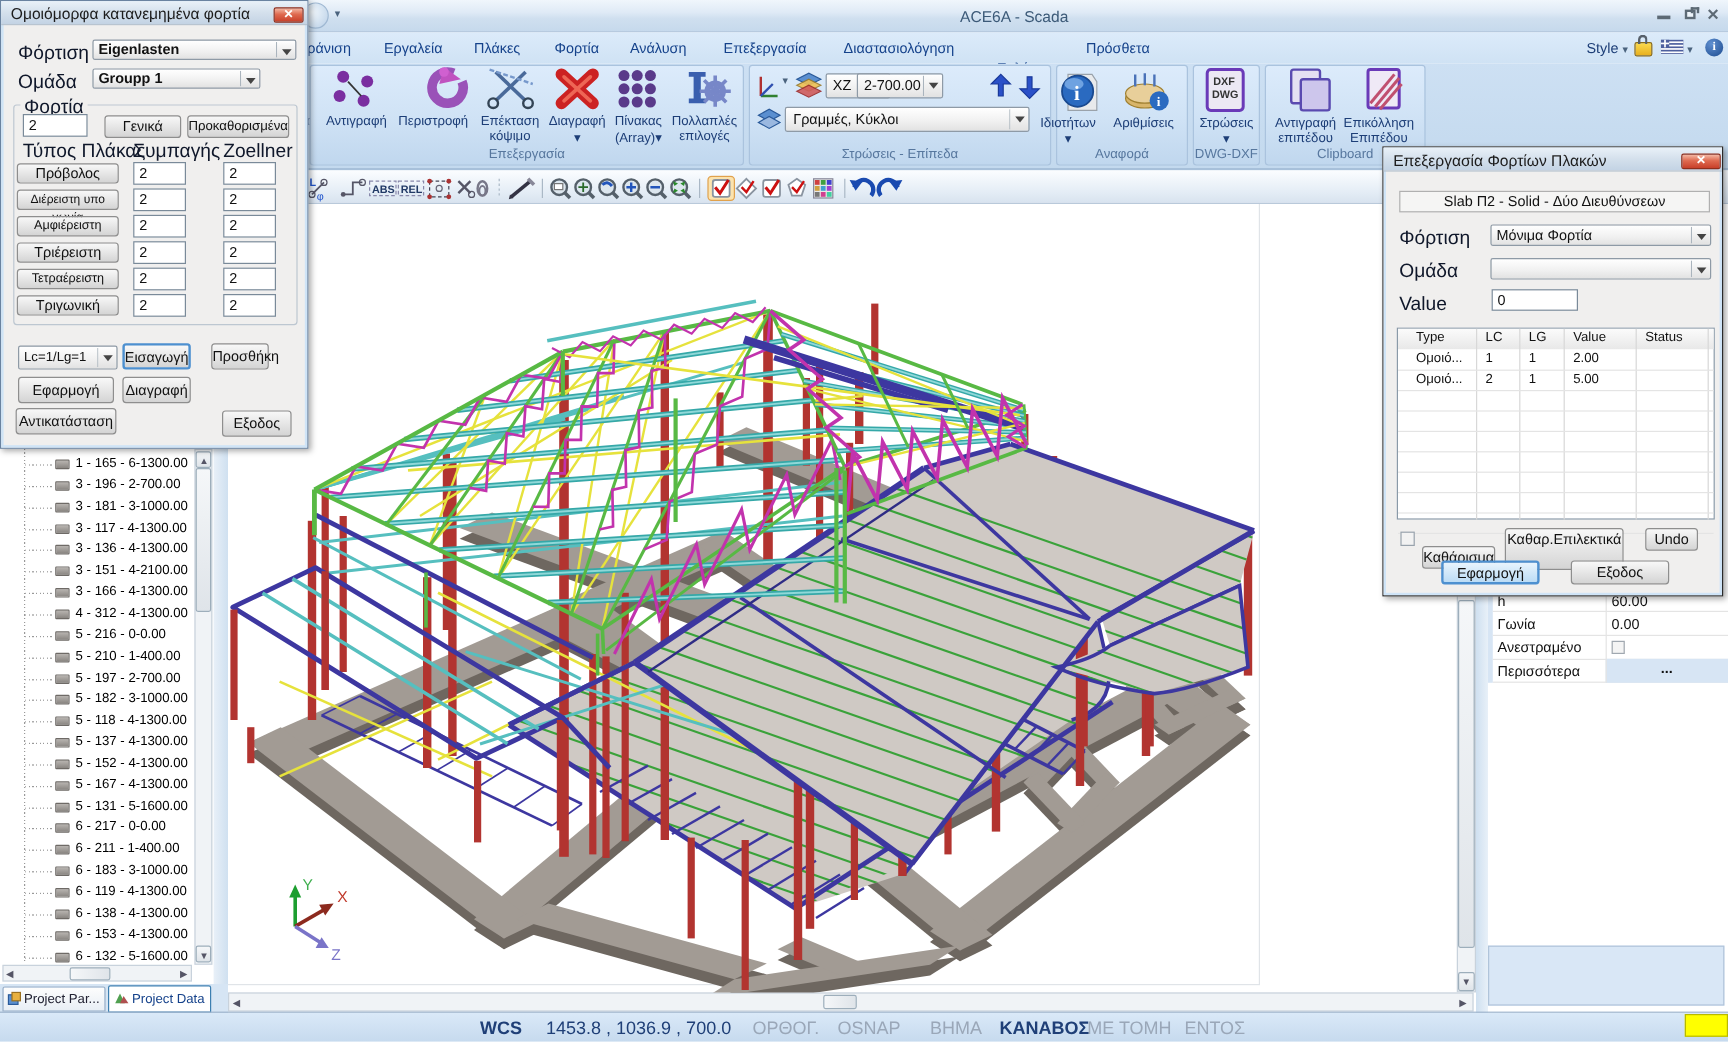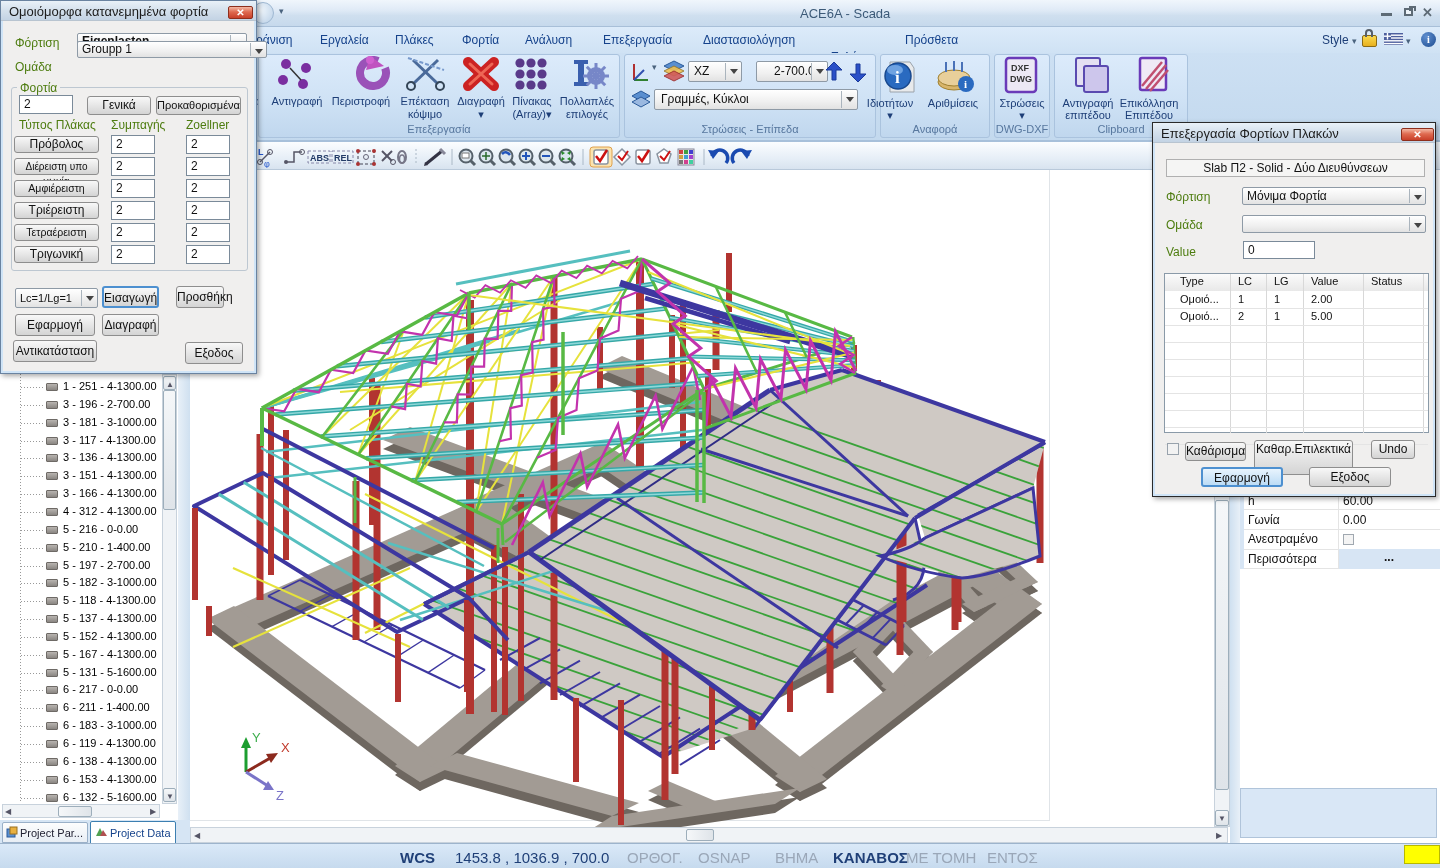--- a/index.html
+++ b/index.html
@@ -2,21 +2,21 @@
 <html><head><meta charset="utf-8"><title>ACE6A - Scada</title>
 <style>
 *{margin:0;padding:0;box-sizing:border-box}
 html,body{width:1440px;height:868px;overflow:hidden;font-family:"Liberation Sans",sans-serif;background:#fff}
 .abs{position:absolute}
 .btn{position:absolute;background:linear-gradient(#f8f8f8,#e8e8e8 45%,#d4d4d4);border:1px solid #8e8e8e;border-radius:3px;font-size:12px;color:#111;text-align:center;line-height:1}
 .fld{position:absolute;background:#fff;border:1px solid #7a8a99;font-size:12px;color:#111;padding-left:4px}
 .cmb{position:absolute;background:linear-gradient(#fff,#f0f0f0 60%,#e2e2e2);border:1px solid #8e9aa6;font-size:12px;color:#111;border-radius:2px}
 .cmb .ar{position:absolute;right:1px;top:1px;bottom:1px;width:15px;background:linear-gradient(#fdfdfd,#e3e3e3);border-left:1px solid #aab4bd;border-radius:0 2px 2px 0}
 .cmb .ar:after{content:"";position:absolute;left:4px;top:6px;border:4px solid transparent;border-top:5px solid #444}
-.lbl{position:absolute;font-size:12px;color:#4d7c0f;white-space:nowrap}
+.lbl{position:absolute;font-size:16px;color:#0f172a;white-space:nowrap}
 .grp{position:absolute;border:1px solid #bdc7d1;border-radius:3px}
 .ribtxt{position:absolute;font-size:11px;color:#1d3e77;text-align:center;white-space:nowrap}
 .rgroup{position:absolute;top:54px;height:84px;background:linear-gradient(#dcebfb,#cfe2f5 55%,#c0d7ee);border:1px solid #aac3de;border-radius:3px}
 .rglabel{position:absolute;bottom:2px;left:0;right:0;text-align:center;font-size:11px;color:#57779e}
 .tab{position:absolute;font-size:12px;color:#15428b;white-space:nowrap}
 .stxt{position:absolute;font-size:15px;white-space:nowrap}
 .scroll{position:absolute;background:#f0f3f6;border:1px solid #c8d2dc}
 .thumb{position:absolute;background:linear-gradient(90deg,#f5f7f9,#dfe4e9);border:1px solid #9daebb;border-radius:2px}
 .thumbh{position:absolute;background:linear-gradient(#f5f7f9,#dfe4e9);border:1px solid #9daebb;border-radius:2px}
 .dlg{position:absolute;background:#f0efee;border:1px solid #77848f;box-shadow:2px 2px 5px rgba(0,0,0,.35)}
@@ -151,21 +151,21 @@
     <line x1="6" y1="22" x2="20" y2="22" stroke="#308030" stroke-width="2"></line>
     <line x1="6" y1="22" x2="16" y2="12" stroke="#3050b0" stroke-width="2"></line>
 <text x="24" y="12" font-size="9" fill="#4a637e">▾</text>
   </svg>
 <svg class="abs" style="left:662px;top:58px" width="24" height="26" viewBox="0 0 24 26">
 <path d="M2 8 L12 3 L22 8 L12 13 Z" fill="#5a8fd0" stroke="#2a5a9a"></path>
     <path d="M2 13 L12 8 L22 13 L12 18 Z" fill="#f0c050" stroke="#9a7a2a" opacity=".9"></path>
     <path d="M2 18 L12 13 L22 18 L12 23 Z" fill="#d05a5a" stroke="#9a2a2a" opacity=".9"></path>
   </svg>
 <div class="cmb" style="left:688px;top:61px;width:54px;height:21px;line-height:19px;padding-left:5px">XZ<span class="ar"></span></div>
-<div class="cmb" style="left:756px;top:61px;width:72px;height:21px;line-height:19px;padding-left:17px">2-700.00<span class="ar"></span></div>
+<div class="cmb" style="left:714px;top:61px;width:72px;height:21px;line-height:19px;padding-left:5px">2-700.00<span class="ar"></span></div>
 <svg class="abs" style="left:822px;top:60px" width="48" height="24" viewBox="0 0 48 24">
 <path d="M10 20 L10 10 L4 10 L12 2 L20 10 L14 10 L14 20 Z" fill="#2a50c8" stroke="#1a3a9a"></path>
 <path d="M34 4 L34 14 L28 14 L36 22 L44 14 L38 14 L38 4 Z" fill="#2a50c8" stroke="#1a3a9a"></path>
   </svg>
 <svg class="abs" style="left:630px;top:88px" width="22" height="24" viewBox="0 0 22 24">
 <path d="M2 8 L11 3 L20 8 L11 13 Z" fill="#5a8fd0" stroke="#2a5a9a"></path>
     <path d="M2 14 L11 9 L20 14 L11 19 Z" fill="#9ab8e0" stroke="#2a5a9a"></path>
   </svg>
 <div class="cmb" style="left:654px;top:89px;width:204px;height:21px;line-height:19px;padding-left:6px">Γραμμές, Κύκλοι<span class="ar"></span></div>
 <svg class="abs" style="left:876px;top:56px" width="110" height="40" viewBox="0 0 110 40">
@@ -299,36 +299,36 @@
 <div class="abs" style="left:0;top:170px;width:188px;height:652px;background:#fff;border-right:1px solid #b9c9da"></div>
 <div class="abs" style="left:178px;top:170px;width:12px;height:652px;background:linear-gradient(90deg,#e8f0f8,#cfe0f0)"></div>
 <div class="abs" style="left:190px;top:170px;width:1024px;height:657px;background:#fff"></div>
 <div class="abs" style="left:1049px;top:170px;width:1px;height:650px;background:#e0e4e8"></div>
 <div class="abs" style="left:190px;top:820px;width:860px;height:1px;background:#e0e4e8"></div>
 <div class="abs" style="left:1230px;top:170px;width:10px;height:675px;background:linear-gradient(90deg,#cfe0f0,#e8f0f8)"></div>
 <div class="abs" style="left:1240px;top:170px;width:200px;height:675px;background:#fff"></div>
 <div class="abs" style="left:20px;top:374px;width:1px;height:428px;background:repeating-linear-gradient(#999 0 1px,transparent 1px 3px)"></div>
 <div class="abs" style="left:21px;top:387px;width:24px;height:1px;background:repeating-linear-gradient(90deg,#999 0 1px,transparent 1px 3px)"></div>
 <div class="abs" style="left:46px;top:383px;width:12px;height:8px;background:linear-gradient(#b8b4b0,#8a8682);border:1px solid #6e6a66;border-radius:1px"></div>
-<div class="tree" style="left:63px;top:380px">1 - 251 - 4-1300.00</div>
+<div class="tree" style="left:63px;top:380px">1 - 165 - 6-1300.00</div>
 <div class="abs" style="left:21px;top:405px;width:24px;height:1px;background:repeating-linear-gradient(90deg,#999 0 1px,transparent 1px 3px)"></div>
 <div class="abs" style="left:46px;top:401px;width:12px;height:8px;background:linear-gradient(#b8b4b0,#8a8682);border:1px solid #6e6a66;border-radius:1px"></div>
 <div class="tree" style="left:63px;top:398px">3 - 196 - 2-700.00</div>
 <div class="abs" style="left:21px;top:423px;width:24px;height:1px;background:repeating-linear-gradient(90deg,#999 0 1px,transparent 1px 3px)"></div>
 <div class="abs" style="left:46px;top:419px;width:12px;height:8px;background:linear-gradient(#b8b4b0,#8a8682);border:1px solid #6e6a66;border-radius:1px"></div>
 <div class="tree" style="left:63px;top:416px">3 - 181 - 3-1000.00</div>
 <div class="abs" style="left:21px;top:441px;width:24px;height:1px;background:repeating-linear-gradient(90deg,#999 0 1px,transparent 1px 3px)"></div>
 <div class="abs" style="left:46px;top:437px;width:12px;height:8px;background:linear-gradient(#b8b4b0,#8a8682);border:1px solid #6e6a66;border-radius:1px"></div>
 <div class="tree" style="left:63px;top:434px">3 - 117 - 4-1300.00</div>
 <div class="abs" style="left:21px;top:458px;width:24px;height:1px;background:repeating-linear-gradient(90deg,#999 0 1px,transparent 1px 3px)"></div>
 <div class="abs" style="left:46px;top:454px;width:12px;height:8px;background:linear-gradient(#b8b4b0,#8a8682);border:1px solid #6e6a66;border-radius:1px"></div>
 <div class="tree" style="left:63px;top:451px">3 - 136 - 4-1300.00</div>
 <div class="abs" style="left:21px;top:476px;width:24px;height:1px;background:repeating-linear-gradient(90deg,#999 0 1px,transparent 1px 3px)"></div>
 <div class="abs" style="left:46px;top:472px;width:12px;height:8px;background:linear-gradient(#b8b4b0,#8a8682);border:1px solid #6e6a66;border-radius:1px"></div>
-<div class="tree" style="left:63px;top:469px">3 - 151 - 4-1300.00</div>
+<div class="tree" style="left:63px;top:469px">3 - 151 - 4-2100.00</div>
 <div class="abs" style="left:21px;top:494px;width:24px;height:1px;background:repeating-linear-gradient(90deg,#999 0 1px,transparent 1px 3px)"></div>
 <div class="abs" style="left:46px;top:490px;width:12px;height:8px;background:linear-gradient(#b8b4b0,#8a8682);border:1px solid #6e6a66;border-radius:1px"></div>
 <div class="tree" style="left:63px;top:487px">3 - 166 - 4-1300.00</div>
 <div class="abs" style="left:21px;top:512px;width:24px;height:1px;background:repeating-linear-gradient(90deg,#999 0 1px,transparent 1px 3px)"></div>
 <div class="abs" style="left:46px;top:508px;width:12px;height:8px;background:linear-gradient(#b8b4b0,#8a8682);border:1px solid #6e6a66;border-radius:1px"></div>
 <div class="tree" style="left:63px;top:505px">4 - 312 - 4-1300.00</div>
 <div class="abs" style="left:21px;top:530px;width:24px;height:1px;background:repeating-linear-gradient(90deg,#999 0 1px,transparent 1px 3px)"></div>
 <div class="abs" style="left:46px;top:526px;width:12px;height:8px;background:linear-gradient(#b8b4b0,#8a8682);border:1px solid #6e6a66;border-radius:1px"></div>
 <div class="tree" style="left:63px;top:523px">5 - 216 - 0-0.00</div>
 <div class="abs" style="left:21px;top:548px;width:24px;height:1px;background:repeating-linear-gradient(90deg,#999 0 1px,transparent 1px 3px)"></div>
@@ -965,21 +965,21 @@
 <text x="281" y="752" font-size="13" fill="#c0392b">X</text>
 <text x="276" y="800" font-size="13" fill="#7a74c8">Z</text>
   </svg>
 <div class="dlg" style="left:0;top:0;width:257px;height:374px;border:1px solid #6a83a0;outline:2px solid #cfe4f7;outline-offset:-3px">
 <div class="dlgframe"></div>
 <div class="dtitle">Ομοιόμορφα κατανεμημένα φορτία</div>
 <div class="xbtn" style="left:227px;top:5px">✕</div>
 <div class="lbl" style="left:14px;top:35px">Φόρτιση</div>
 <div class="cmb" style="left:76px;top:32px;width:170px;height:17px;line-height:15px;padding-left:4px;font-weight:bold">Eigenlasten<span class="ar"></span></div>
 <div class="lbl" style="left:14px;top:59px">Ομάδα</div>
-<div class="cmb" style="left:76px;top:40px;width:190px;height:17px;line-height:15px;padding-left:4px;font-weight:normal">Groupp 1<span class="ar"></span></div>
+<div class="cmb" style="left:76px;top:56px;width:140px;height:17px;line-height:15px;padding-left:4px;font-weight:bold">Groupp 1<span class="ar"></span></div>
 <div class="grp" style="left:10px;top:86px;width:237px;height:184px"></div>
 <div class="lbl" style="left:16px;top:80px;background:#f0efee;padding:0 3px">Φορτία</div>
 <div class="fld" style="left:18px;top:94px;width:54px;height:19px;line-height:17px">2</div>
 <div class="btn" style="left:86px;top:95px;width:64px;height:19px;line-height:17px">Γενικά</div>
 <div class="btn" style="left:155px;top:95px;width:85px;height:19px;line-height:17px;font-size:11px">Προκαθορισμένα</div>
 <div class="lbl" style="left:18px;top:117px">Τύπος Πλάκας</div>
 <div class="lbl" style="left:110px;top:117px">Συμπαγής</div>
 <div class="lbl" style="left:185px;top:117px">Zoellner</div>
 <div class="btn" style="left:13px;top:135px;width:85px;height:17px;line-height:15px;font-size:12px">Πρόβολος</div>
 <div class="fld" style="left:110px;top:134px;width:44px;height:19px;line-height:17px">2</div>
@@ -1043,17 +1043,17 @@
 <div class="cell" style="left:121px;top:187px;font-size:11px">1</div>
 <div class="cell" style="left:158px;top:187px;font-size:11px">5.00</div>
 <div class="abs" style="left:12px;top:219px;width:263px;height:1px;background:#e4e4e4"></div>
 <div class="abs" style="left:12px;top:236px;width:263px;height:1px;background:#e4e4e4"></div>
 <div class="abs" style="left:12px;top:253px;width:263px;height:1px;background:#e4e4e4"></div>
 <div class="abs" style="left:12px;top:270px;width:263px;height:1px;background:#e4e4e4"></div>
 <div class="abs" style="left:12px;top:287px;width:263px;height:1px;background:#e4e4e4"></div>
 <div class="abs" style="left:12px;top:304px;width:263px;height:1px;background:#e4e4e4"></div>
 <div class="abs" style="left:12px;top:321px;width:263px;height:1px;background:#e4e4e4"></div>
 <div class="abs" style="left:14px;top:320px;width:12px;height:12px;background:#f2f2f2;border:1px solid #98a2ac"></div>
-<div class="btn" style="left:32px;top:319px;width:61px;height:19px;line-height:17px">Καθάρισμα</div>
+<div class="btn" style="left:32px;top:332px;width:61px;height:19px;line-height:17px">Καθάρισμα</div>
 <div class="btn" style="left:101px;top:317px;width:99px;height:35px;line-height:17px">Καθαρ.Επιλεκτικά</div>
 <div class="btn" style="left:218px;top:317px;width:44px;height:19px;line-height:17px">Undo</div>
 <div class="btn" style="left:48px;top:344px;width:82px;height:20px;line-height:18px;border:2px solid #4d90d0;background:linear-gradient(#e8f4fd,#bcdcf5)">Εφαρμογή</div>
 <div class="btn" style="left:156px;top:344px;width:82px;height:20px;line-height:18px">Εξοδος</div>
 </div>
 </body></html>

